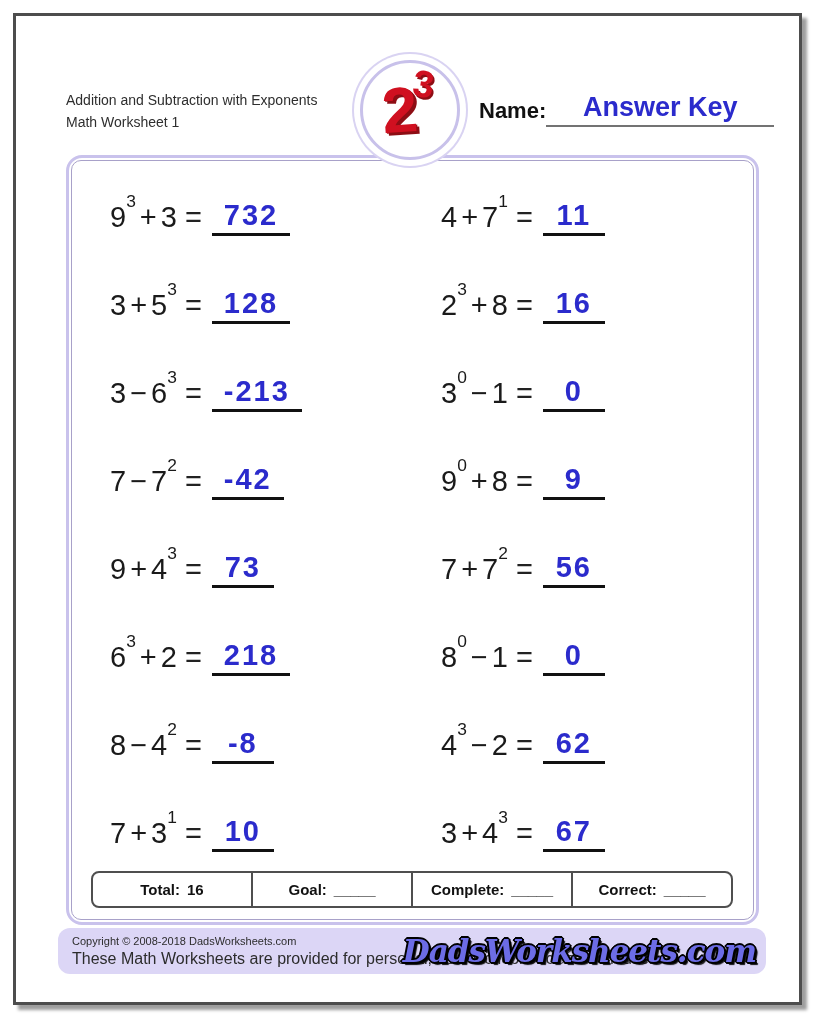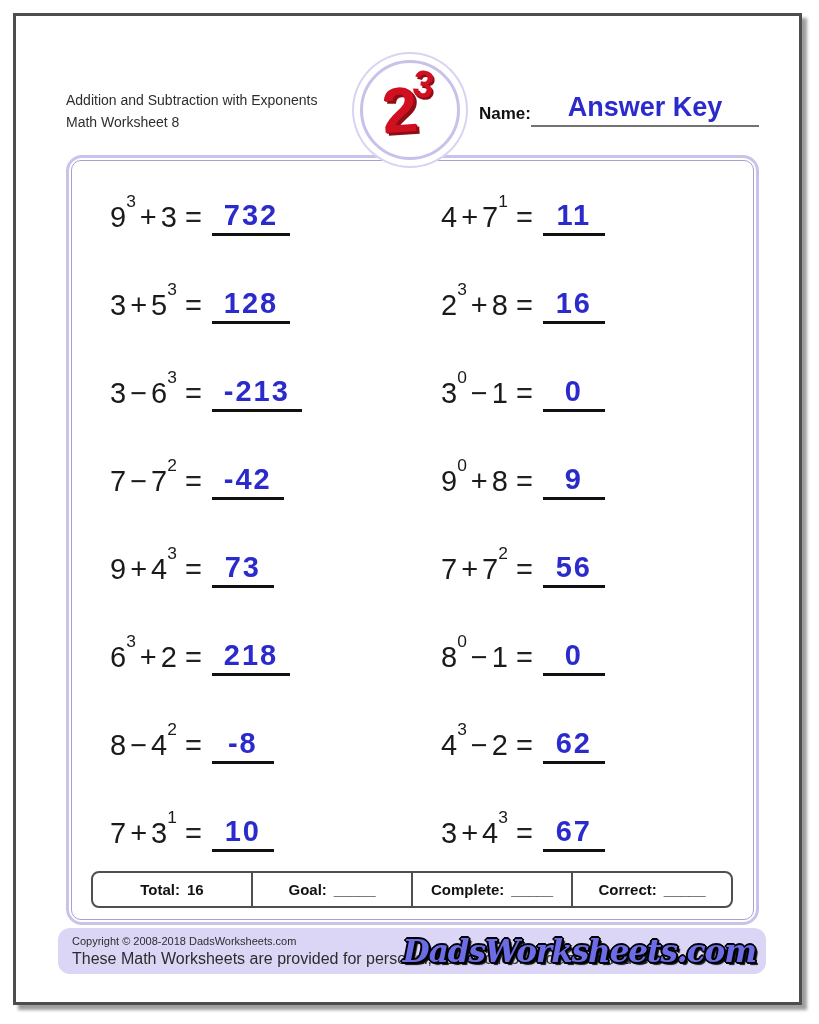--- a/index.html
+++ b/index.html
@@ -7,21 +7,21 @@
 
   .sheet {
     position:absolute; left:13px; top:13px; width:789px; height:992px;
     background:#fff; border:3px solid #4d4d4d;
     box-shadow: 5px 5px 3px rgba(0,0,0,0.38);
   }
 
   
   .title-block { position:absolute; left:50px; top:74px; color:#2e2e2e; font-size:14px; line-height:1.55; }
   .name-group { position:absolute; left:463px; top:76px; display:flex; align-items:flex-end; }
-  .name-label { font-size:17px; font-weight:bold; color:#111; padding-bottom:3px; }
+  .name-label { font-size:22px; font-weight:bold; color:#111; padding-bottom:3px; }
   .name-line  { width:228px; border-bottom:2px solid #737373; text-align:center; }
   .name-value { font-size:27px; font-weight:bold; color:var(--answer-blue); line-height:1.15; display:inline-block; padding-bottom:2px;}
 
   
   .badge {
     position:absolute; left:344px; top:44px; width:100px; height:100px;
     background:#fff; border:3px solid #c8c1ea; border-radius:50%;
     box-shadow: 0 0 0 6px #ffffff, 0 0 0 8px #d9d3f2;
     display:flex; align-items:center; justify-content:center; z-index:6;
   }
@@ -86,21 +86,21 @@
       2px 2px 0 #000, 3px 3px 1px #111;
   }
 </style>
 </head>
 <body>
 
 <div class="sheet">
 
   <div class="title-block">
     <div>Addition and Subtraction with Exponents</div>
-    <div>Math Worksheet 8</div>
+    <div>Math Worksheet 1</div>
   </div>
 
   <div class="badge">
     <span class="badge-base">2</span>
       <span class="badge-exp">3</span>
   </div>
 
   <div class="name-group">
     <span class="name-label">Name:</span>
     <span class="name-line">

